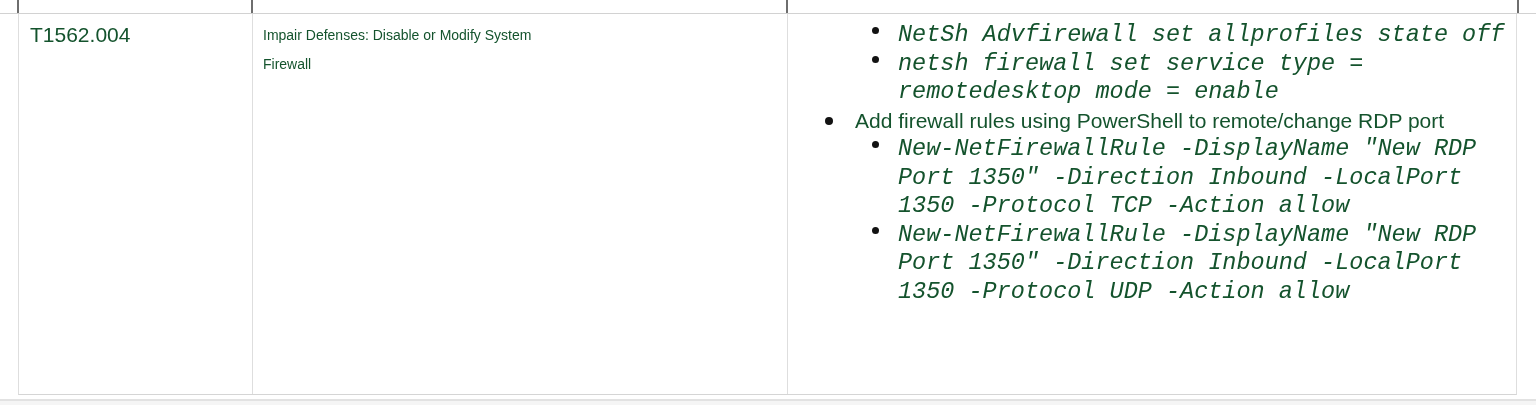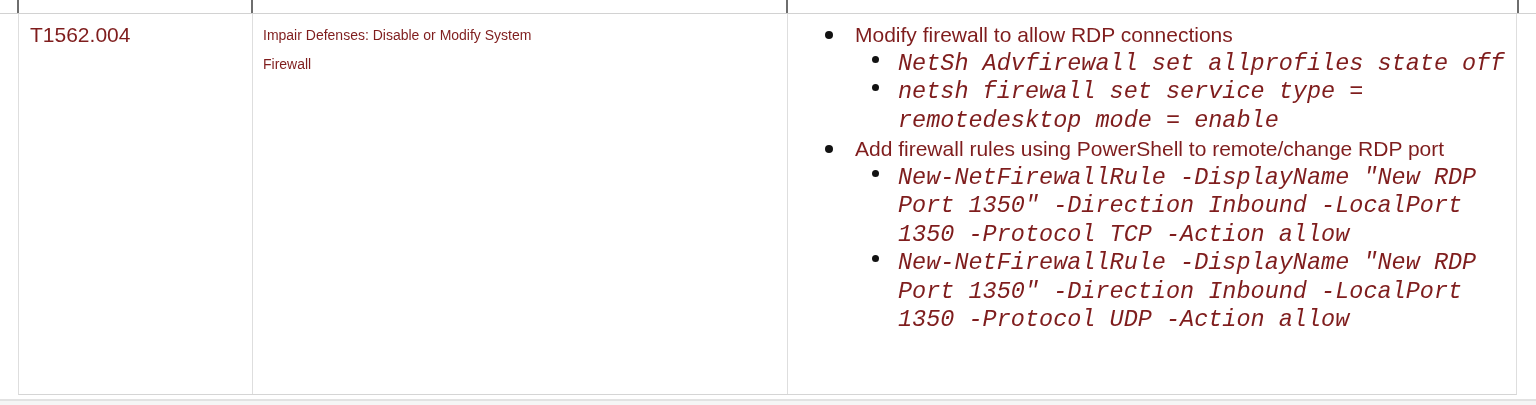--- a/index.html
+++ b/index.html
@@ -3,21 +3,21 @@
 <meta charset="utf-8">
 <style>
   html, body { margin: 0; padding: 0; background: #ffffff; }
   .screen {
     position: relative;
     width: 1536px;
     height: 405px;
     background: #ffffff;
     overflow: hidden;
     font-family: "Liberation Sans", sans-serif;
-    color: #7f1d1d;
+    color: #14532d;
   }
 
   
   .vseg {
     position: absolute;
     top: 0;
     height: 13px;
     width: 2px;
     background: #6e6e6e;
   }
@@ -130,24 +130,20 @@
       <span>T1562.004</span>
     </div>
 
     <div class="cell c2">
       <span class="wrap">Impair Defenses: Disable or Modify System
 Firewall</span>
     </div>
 
     <div class="cell c3">
 
-      <div class="l1">
-        <span class="dot"></span>
-        <span class="wrap">Modify firewall to allow RDP connections</span>
-      </div>
 
       <div class="l2">
         <span class="dot"></span>
         <span class="wrap">NetSh Advfirewall set allprofiles state off</span>
       </div>
 
 
       <div class="l2">
         <span class="dot"></span>
         <span class="wrap">netsh firewall set service type =

